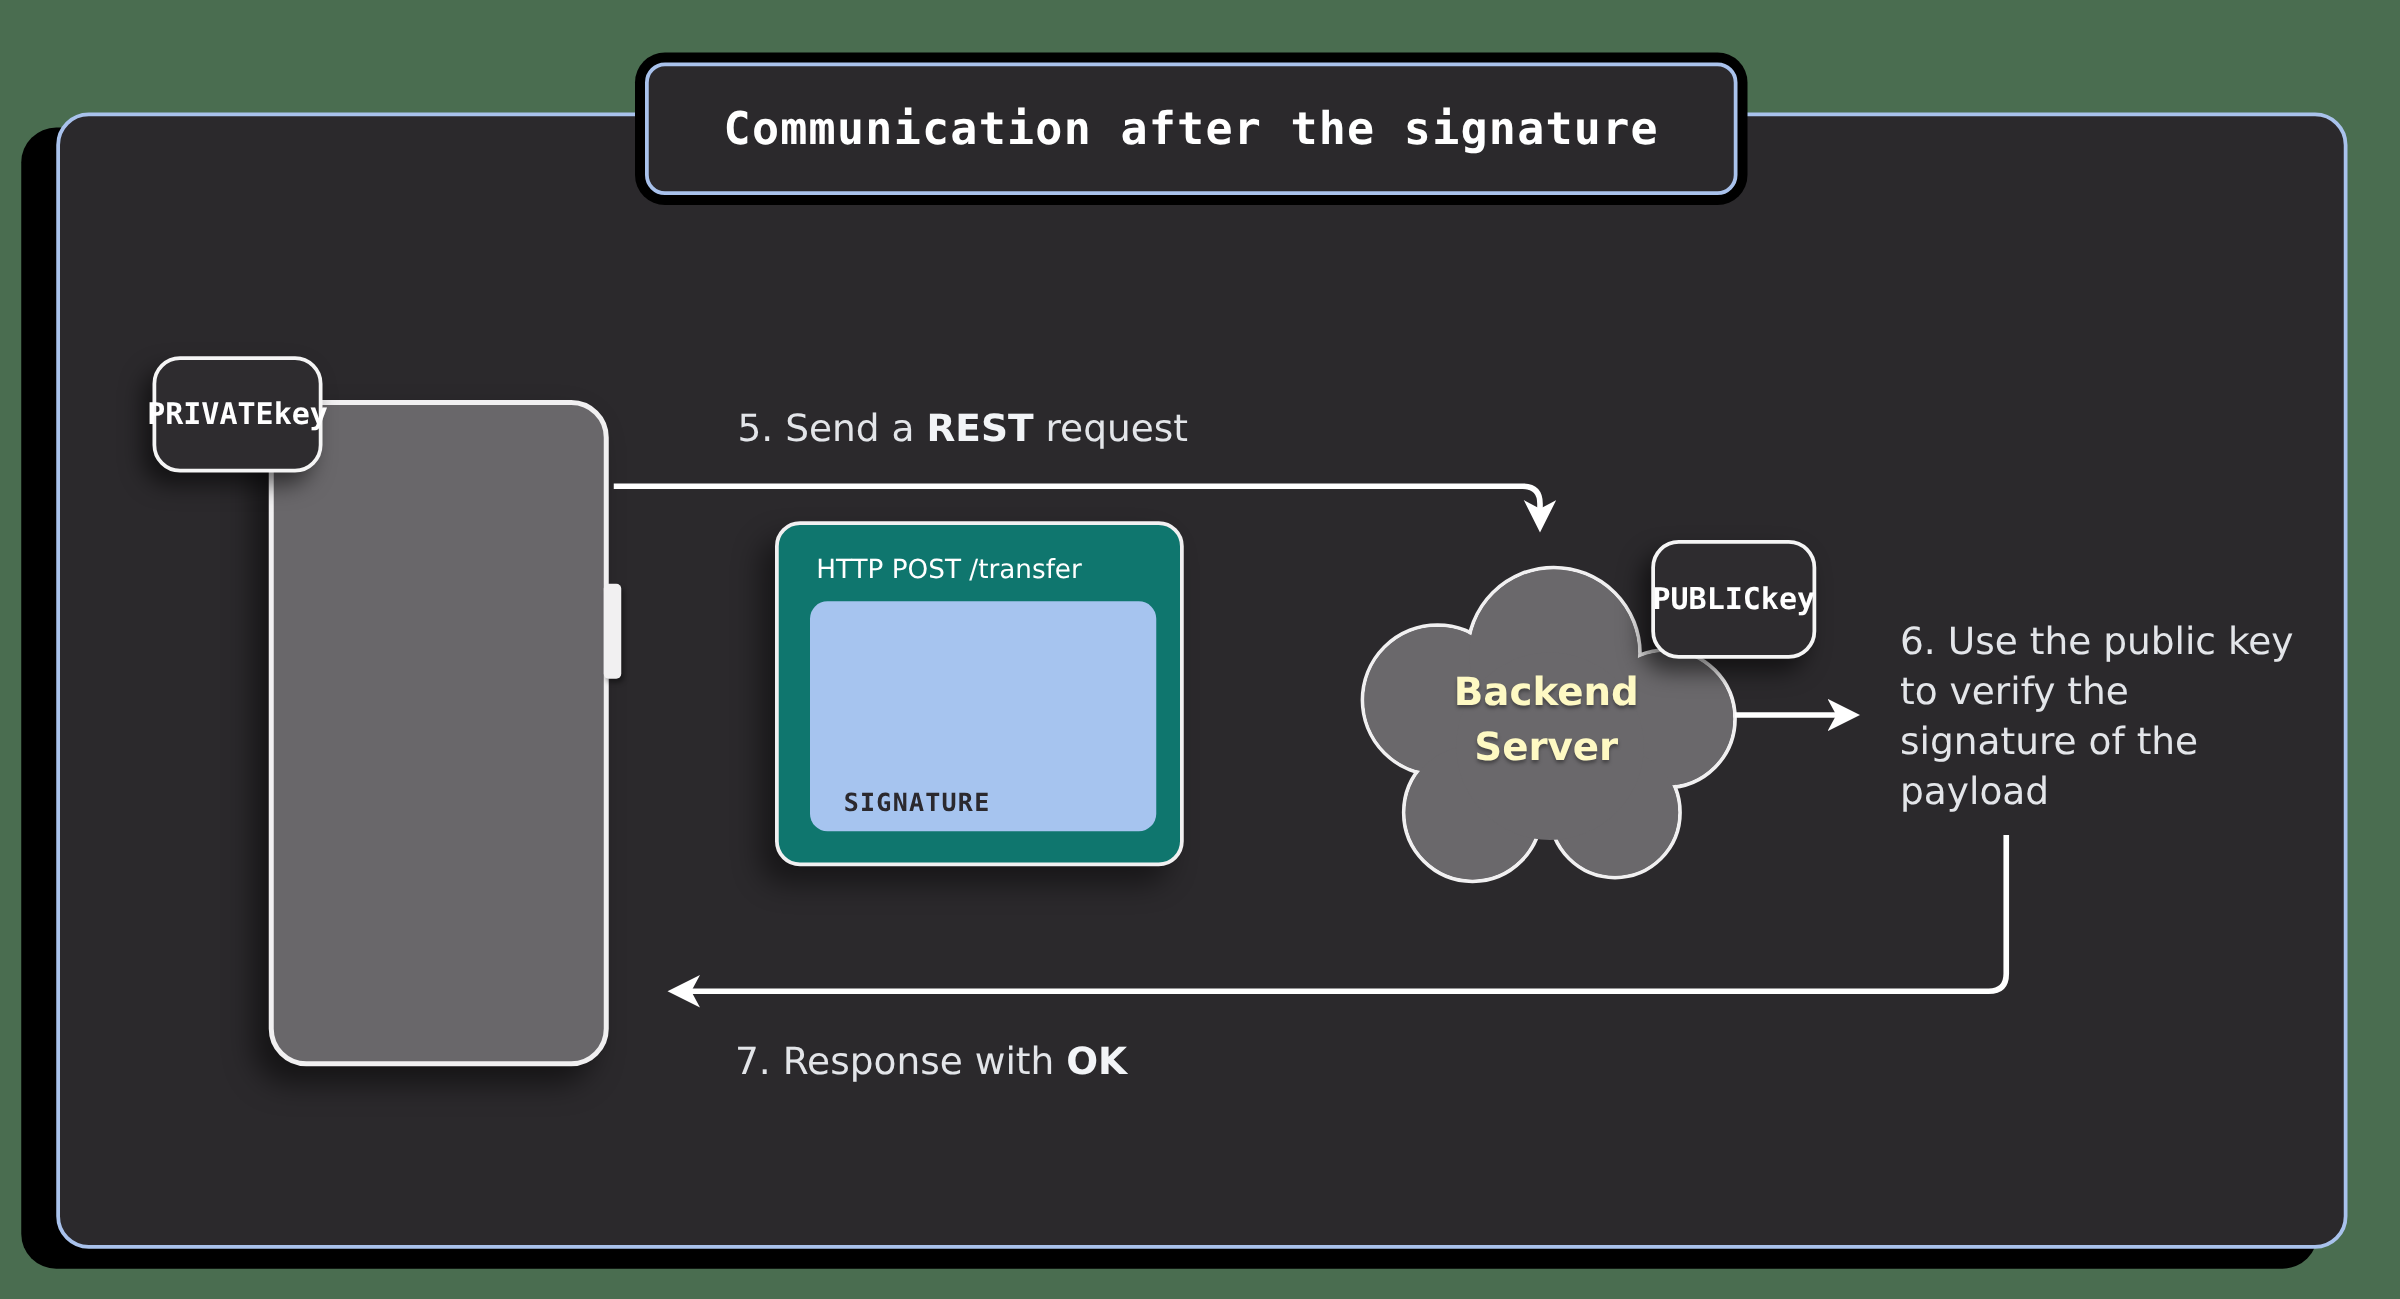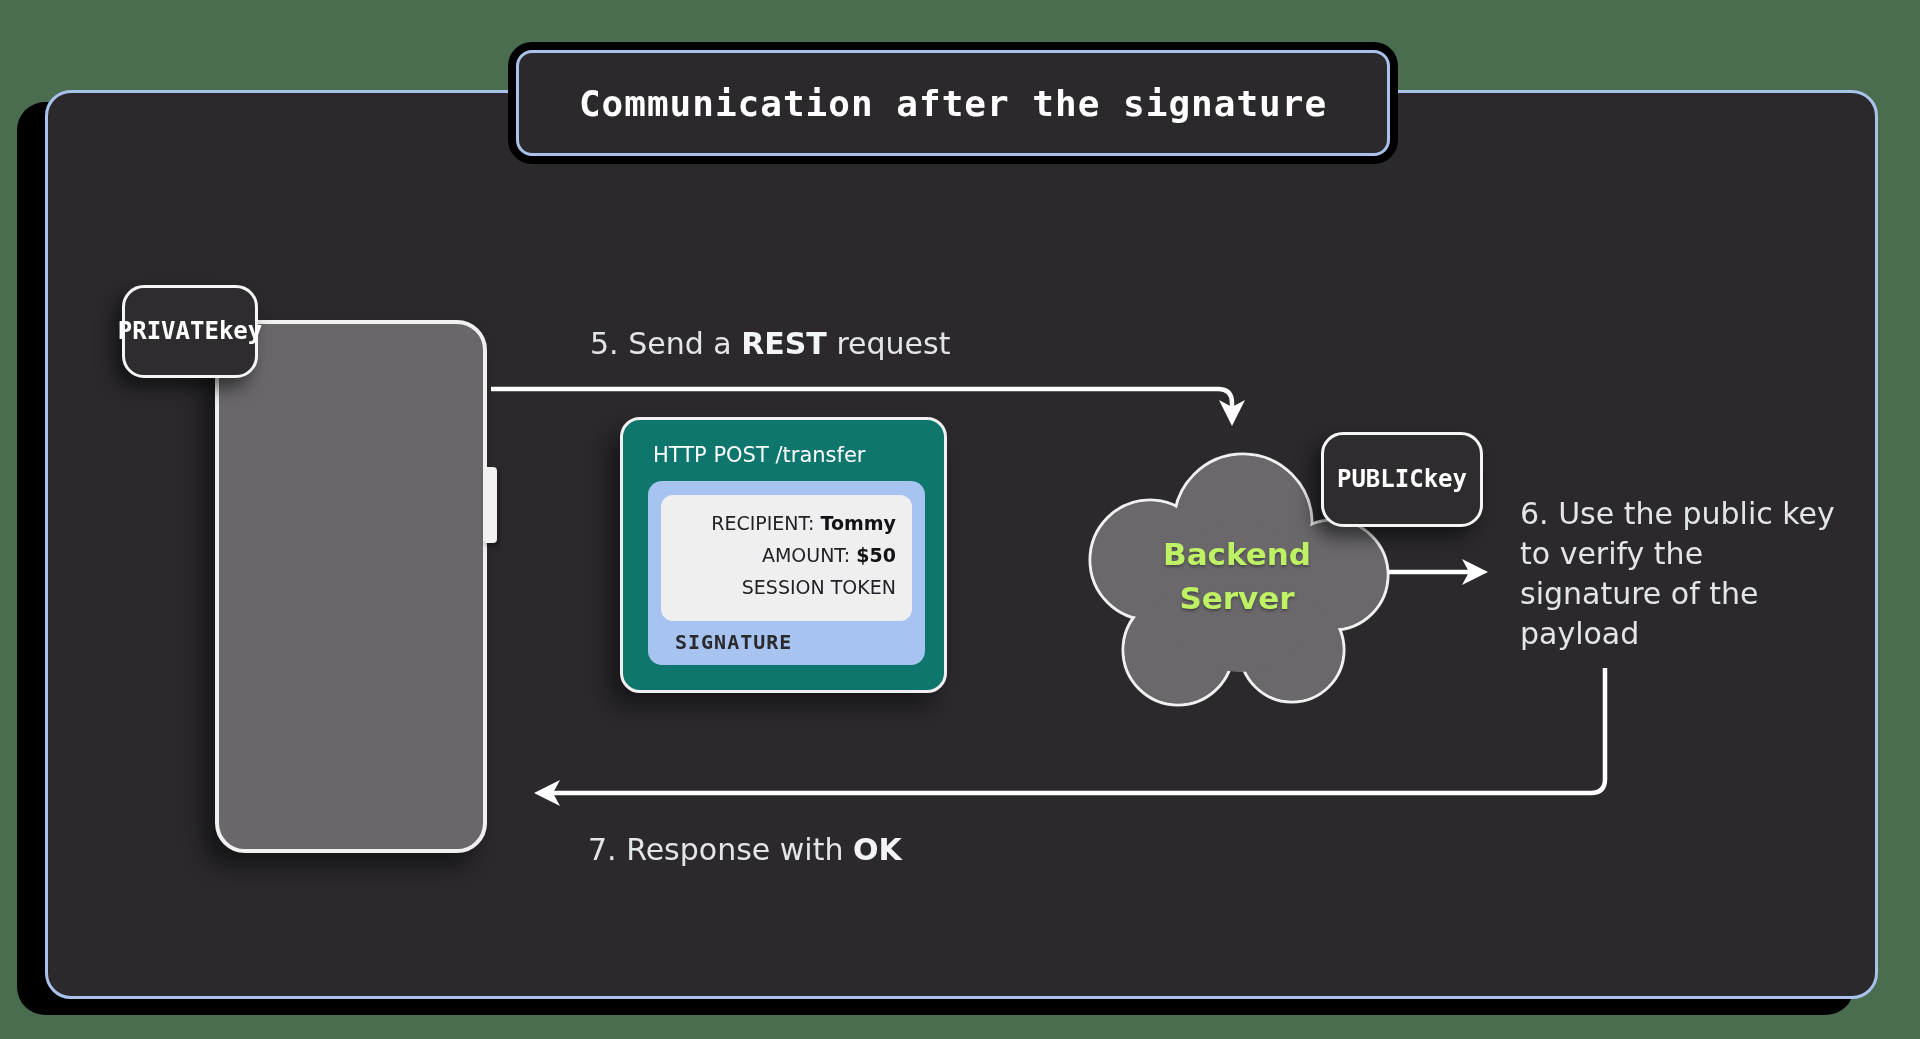--- a/index.html
+++ b/index.html
@@ -33,21 +33,21 @@
   .key-badge{
     position:absolute;box-sizing:border-box;background:#2e2c2f;
     border:3px solid #f5f5f5;border-radius:22px;
     display:flex;flex-direction:row;align-items:center;justify-content:center;
     font-family:"DejaVu Sans Mono","Liberation Mono",monospace;
     font-weight:bold;font-size:24px;line-height:1.15;color:#ffffff;
     box-shadow:-8px 10px 18px rgba(0,0,0,.55);
     z-index:6;
   }
   #private-key{left:122px;top:285px;width:136px;height:93px;}
-  #public-key{left:1321px;top:432px;width:162px;height:95px;}
+  #public-key{left:1321px;top:432px;width:132px;height:95px;}
   
   .phone{
     position:absolute;left:215px;top:320px;width:272px;height:533px;
     box-sizing:border-box;background:#69676a;
     border:4px solid #f1f0f1;border-radius:30px;
     box-shadow:-12px 14px 22px rgba(0,0,0,.5);
     z-index:2;
   }
   .side-button{
     position:absolute;left:483px;top:467px;width:14px;height:76px;
@@ -99,21 +99,21 @@
   }
   .payload-white b{color:#141216;}
   .signature{
     position:absolute;left:27px;bottom:11px;
     font-family:"DejaVu Sans Mono","Liberation Mono",monospace;
     font-weight:bold;font-size:20px;color:#2b292e;letter-spacing:1px;
   }
   
   .cloud-label{
     position:absolute;left:1132px;top:532px;width:210px;
-    text-align:center;font-size:31px;font-weight:bold;color:#bef264;
+    text-align:center;font-size:31px;font-weight:bold;color:#fef9c3;
     line-height:1.42;z-index:3;text-shadow:0 2px 3px rgba(0,0,0,.35);
   }
   
   .step{position:absolute;font-size:30px;color:#e3e5e9;z-index:3;}
   #step5{left:590px;top:326px;}
   #step6{left:1520px;top:494px;width:318px;line-height:1.33;}
   #step7{left:588px;top:832px;}
   .step b{color:#f2f4f7;}
   
   #overlay{position:absolute;left:0;top:0;z-index:2;pointer-events:none;}
@@ -161,25 +161,20 @@
     <path d="M 491,389 L 1218,389 Q 1232,389 1232,403 L 1232,420" fill="none" stroke="#ffffff" stroke-width="4.5" marker-end="url(#ah-down)"></path>
 
     <path d="M 1388,572 L 1482,572" fill="none" stroke="#ffffff" stroke-width="4.5" marker-end="url(#ah-down)"></path>
 
     <path d="M 1605,668 L 1605,779 Q 1605,793 1591,793 L 540,793" fill="none" stroke="#ffffff" stroke-width="4.5" marker-end="url(#ah-down)"></path>
   </svg>
 
   <div class="request-box">
     <div class="request-title">HTTP POST /transfer</div>
     <div class="payload-blue">
-      <div class="payload-white">
-        <div><span>RECIPIENT: </span><b>Tommy</b></div>
-        <div><span>AMOUNT: </span><b>$50</b></div>
-        <div>SESSION TOKEN</div>
-      </div>
       <div class="signature">SIGNATURE</div>
     </div>
   </div>
 
   <div class="cloud-label">
     <div>Backend</div>
     <div>Server</div>
   </div>
 
   <div class="key-badge" id="private-key">

